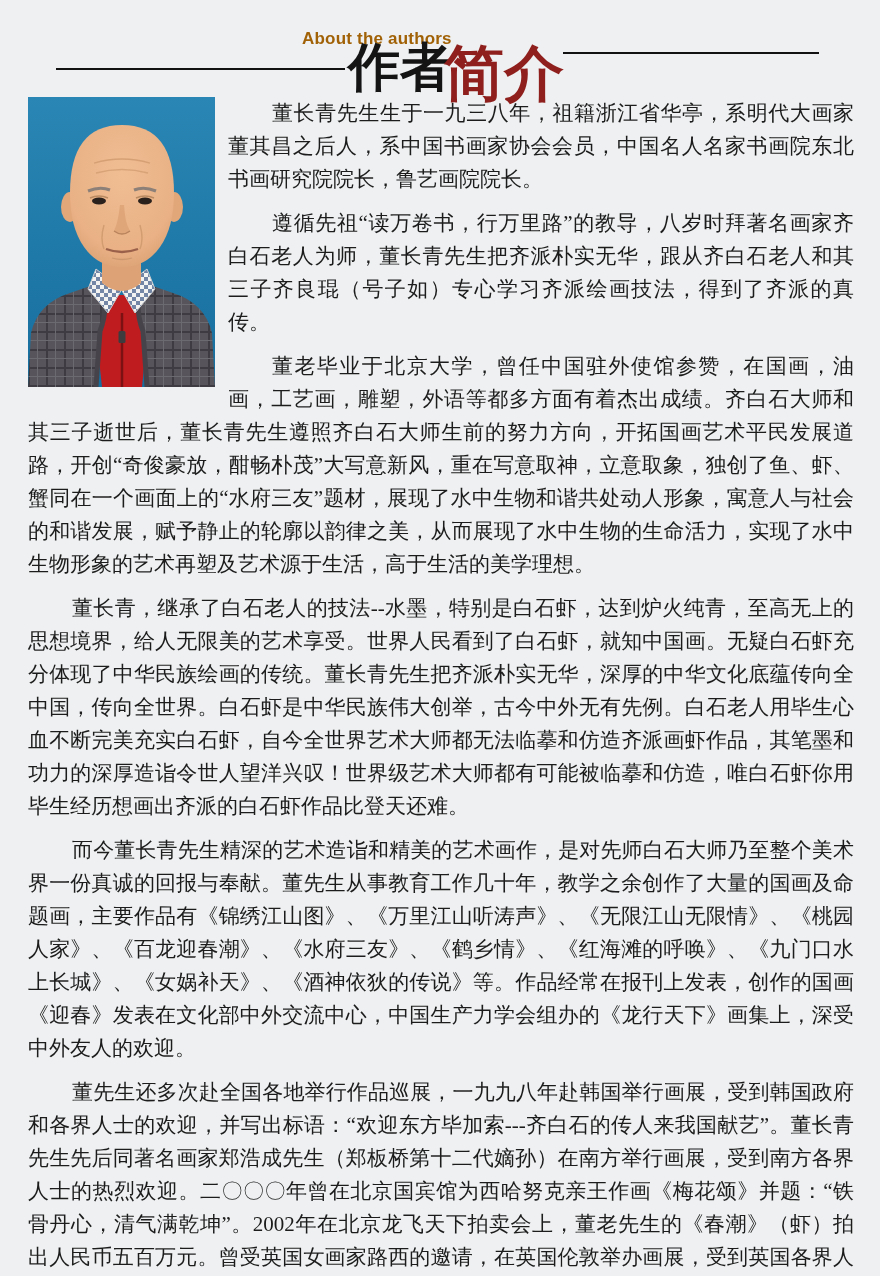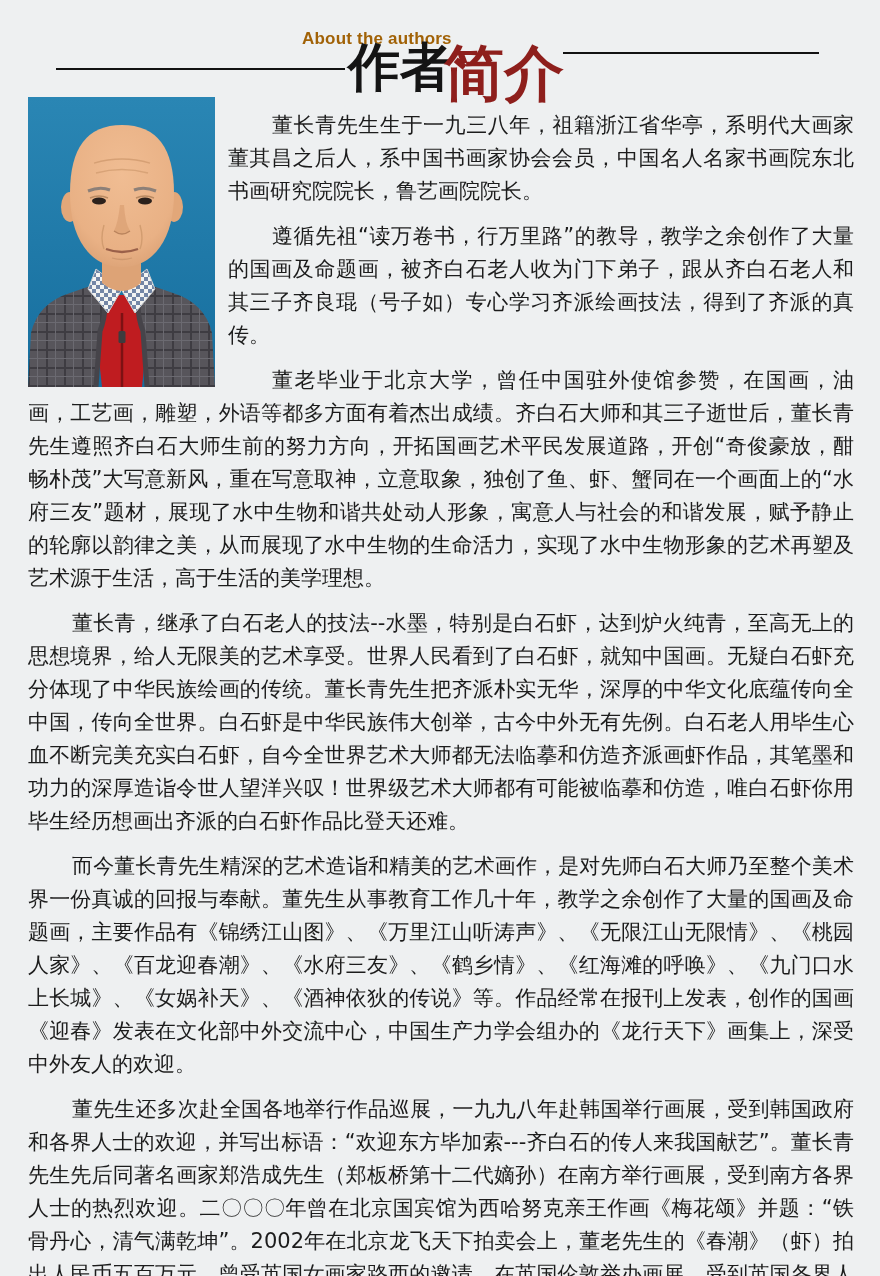--- a/index.html
+++ b/index.html
@@ -48,21 +48,21 @@
   .rule-left  { left: 56px;  top: 68px; width: 289px; }
   .rule-right { left: 563px; top: 52px; width: 256px; }
   
   .content {
     padding: 2px 26px 0 28px;
     font-size: 21px;
     line-height: 33px;
     text-align: justify;
     color: #1c1c1c;
   }
-  .content p { margin: 12px 0 11px 0; text-indent: 44px; }
+  .content p { margin: 0 0 11px 0; text-indent: 44px; font-family: Liberation Serif, serif; }
   .photo-float {
     float: left;
     width: 200px;
     height: 297px;
   }
   .photo-float svg { display: block; width: 187px; height: 290px; }
 </style>
 </head>
 <body>
 
@@ -140,21 +140,21 @@
 
         <path d="M 76 128 Q 72 142 76 152" fill="none" stroke="#cf9a6e" stroke-width="1.4" opacity="0.9"></path>
         <path d="M 112 128 Q 116 142 112 152" fill="none" stroke="#cf9a6e" stroke-width="1.4" opacity="0.9"></path>
 
         <path d="M 78 152 Q 94 158 110 152" fill="none" stroke="#9a6049" stroke-width="2.4"></path>
         <path d="M 84 161 Q 94 164 104 161" fill="none" stroke="#c8946a" stroke-width="1.3" opacity="0.8"></path>
       </svg>
     </div>
 
     <p>董长青先生生于一九三八年，祖籍浙江省华亭，系明代大画家董其昌之后人，系中国书画家协会会员，中国名人名家书画院东北书画研究院院长，鲁艺画院院长。</p>
-    <p>遵循先祖“读万卷书，行万里路”的教导，教学之余创作了大量的国画及命题画，被齐白石老人收为门下弟子，跟从齐白石老人和其三子齐良琨（号子如）专心学习齐派绘画技法，得到了齐派的真传。</p>
+    <p>遵循先祖“读万卷书，行万里路”的教导，八岁时拜著名画家齐白石老人为师，董长青先生把齐派朴实无华，跟从齐白石老人和其三子齐良琨（号子如）专心学习齐派绘画技法，得到了齐派的真传。</p>
     <p>董老毕业于北京大学，曾任中国驻外使馆参赞，在国画，油画，工艺画，雕塑，外语等都多方面有着杰出成绩。齐白石大师和其三子逝世后，董长青先生遵照齐白石大师生前的努力方向，开拓国画艺术平民发展道路，开创“奇俊豪放，酣畅朴茂”大写意新风，重在写意取神，立意取象，独创了鱼、虾、蟹同在一个画面上的“水府三友”题材，展现了水中生物和谐共处动人形象，寓意人与社会的和谐发展，赋予静止的轮廓以韵律之美，从而展现了水中生物的生命活力，实现了水中生物形象的艺术再塑及艺术源于生活，高于生活的美学理想。</p>
     <p>董长青，继承了白石老人的技法--水墨，特别是白石虾，达到炉火纯青，至高无上的思想境界，给人无限美的艺术享受。世界人民看到了白石虾，就知中国画。无疑白石虾充分体现了中华民族绘画的传统。董长青先生把齐派朴实无华，深厚的中华文化底蕴传向全中国，传向全世界。白石虾是中华民族伟大创举，古今中外无有先例。白石老人用毕生心血不断完美充实白石虾，自今全世界艺术大师都无法临摹和仿造齐派画虾作品，其笔墨和功力的深厚造诣令世人望洋兴叹！世界级艺术大师都有可能被临摹和仿造，唯白石虾你用毕生经历想画出齐派的白石虾作品比登天还难。</p>
     <p>而今董长青先生精深的艺术造诣和精美的艺术画作，是对先师白石大师乃至整个美术界一份真诚的回报与奉献。董先生从事教育工作几十年，教学之余创作了大量的国画及命题画，主要作品有《锦绣江山图》、《万里江山听涛声》、《无限江山无限情》、《桃园人家》、《百龙迎春潮》、《水府三友》、《鹤乡情》、《红海滩的呼唤》、《九门口水上长城》、《女娲补天》、《酒神依狄的传说》等。作品经常在报刊上发表，创作的国画《迎春》发表在文化部中外交流中心，中国生产力学会组办的《龙行天下》画集上，深受中外友人的欢迎。</p>
     <p>董先生还多次赴全国各地举行作品巡展，一九九八年赴韩国举行画展，受到韩国政府和各界人士的欢迎，并写出标语：“欢迎东方毕加索---齐白石的传人来我国献艺”。董长青先生先后同著名画家郑浩成先生（郑板桥第十二代嫡孙）在南方举行画展，受到南方各界人士的热烈欢迎。二〇〇〇年曾在北京国宾馆为西哈努克亲王作画《梅花颂》并题：“铁骨丹心，清气满乾坤”。2002年在北京龙飞天下拍卖会上，董老先生的《春潮》（虾）拍出人民币五百万元。曾受英国女画家路西的邀请，在英国伦敦举办画展，受到英国各界人士的欢迎。与著名画家，书法家查日华先生共同创《神骏图》献给联合国领导人。还曾多次到美国，英国，德国以及东南亚多个国家举办画展，多幅作品被多国领导人及国际友人收藏。</p>
 
   </div>
 
 </div>
 
 </body></html>

